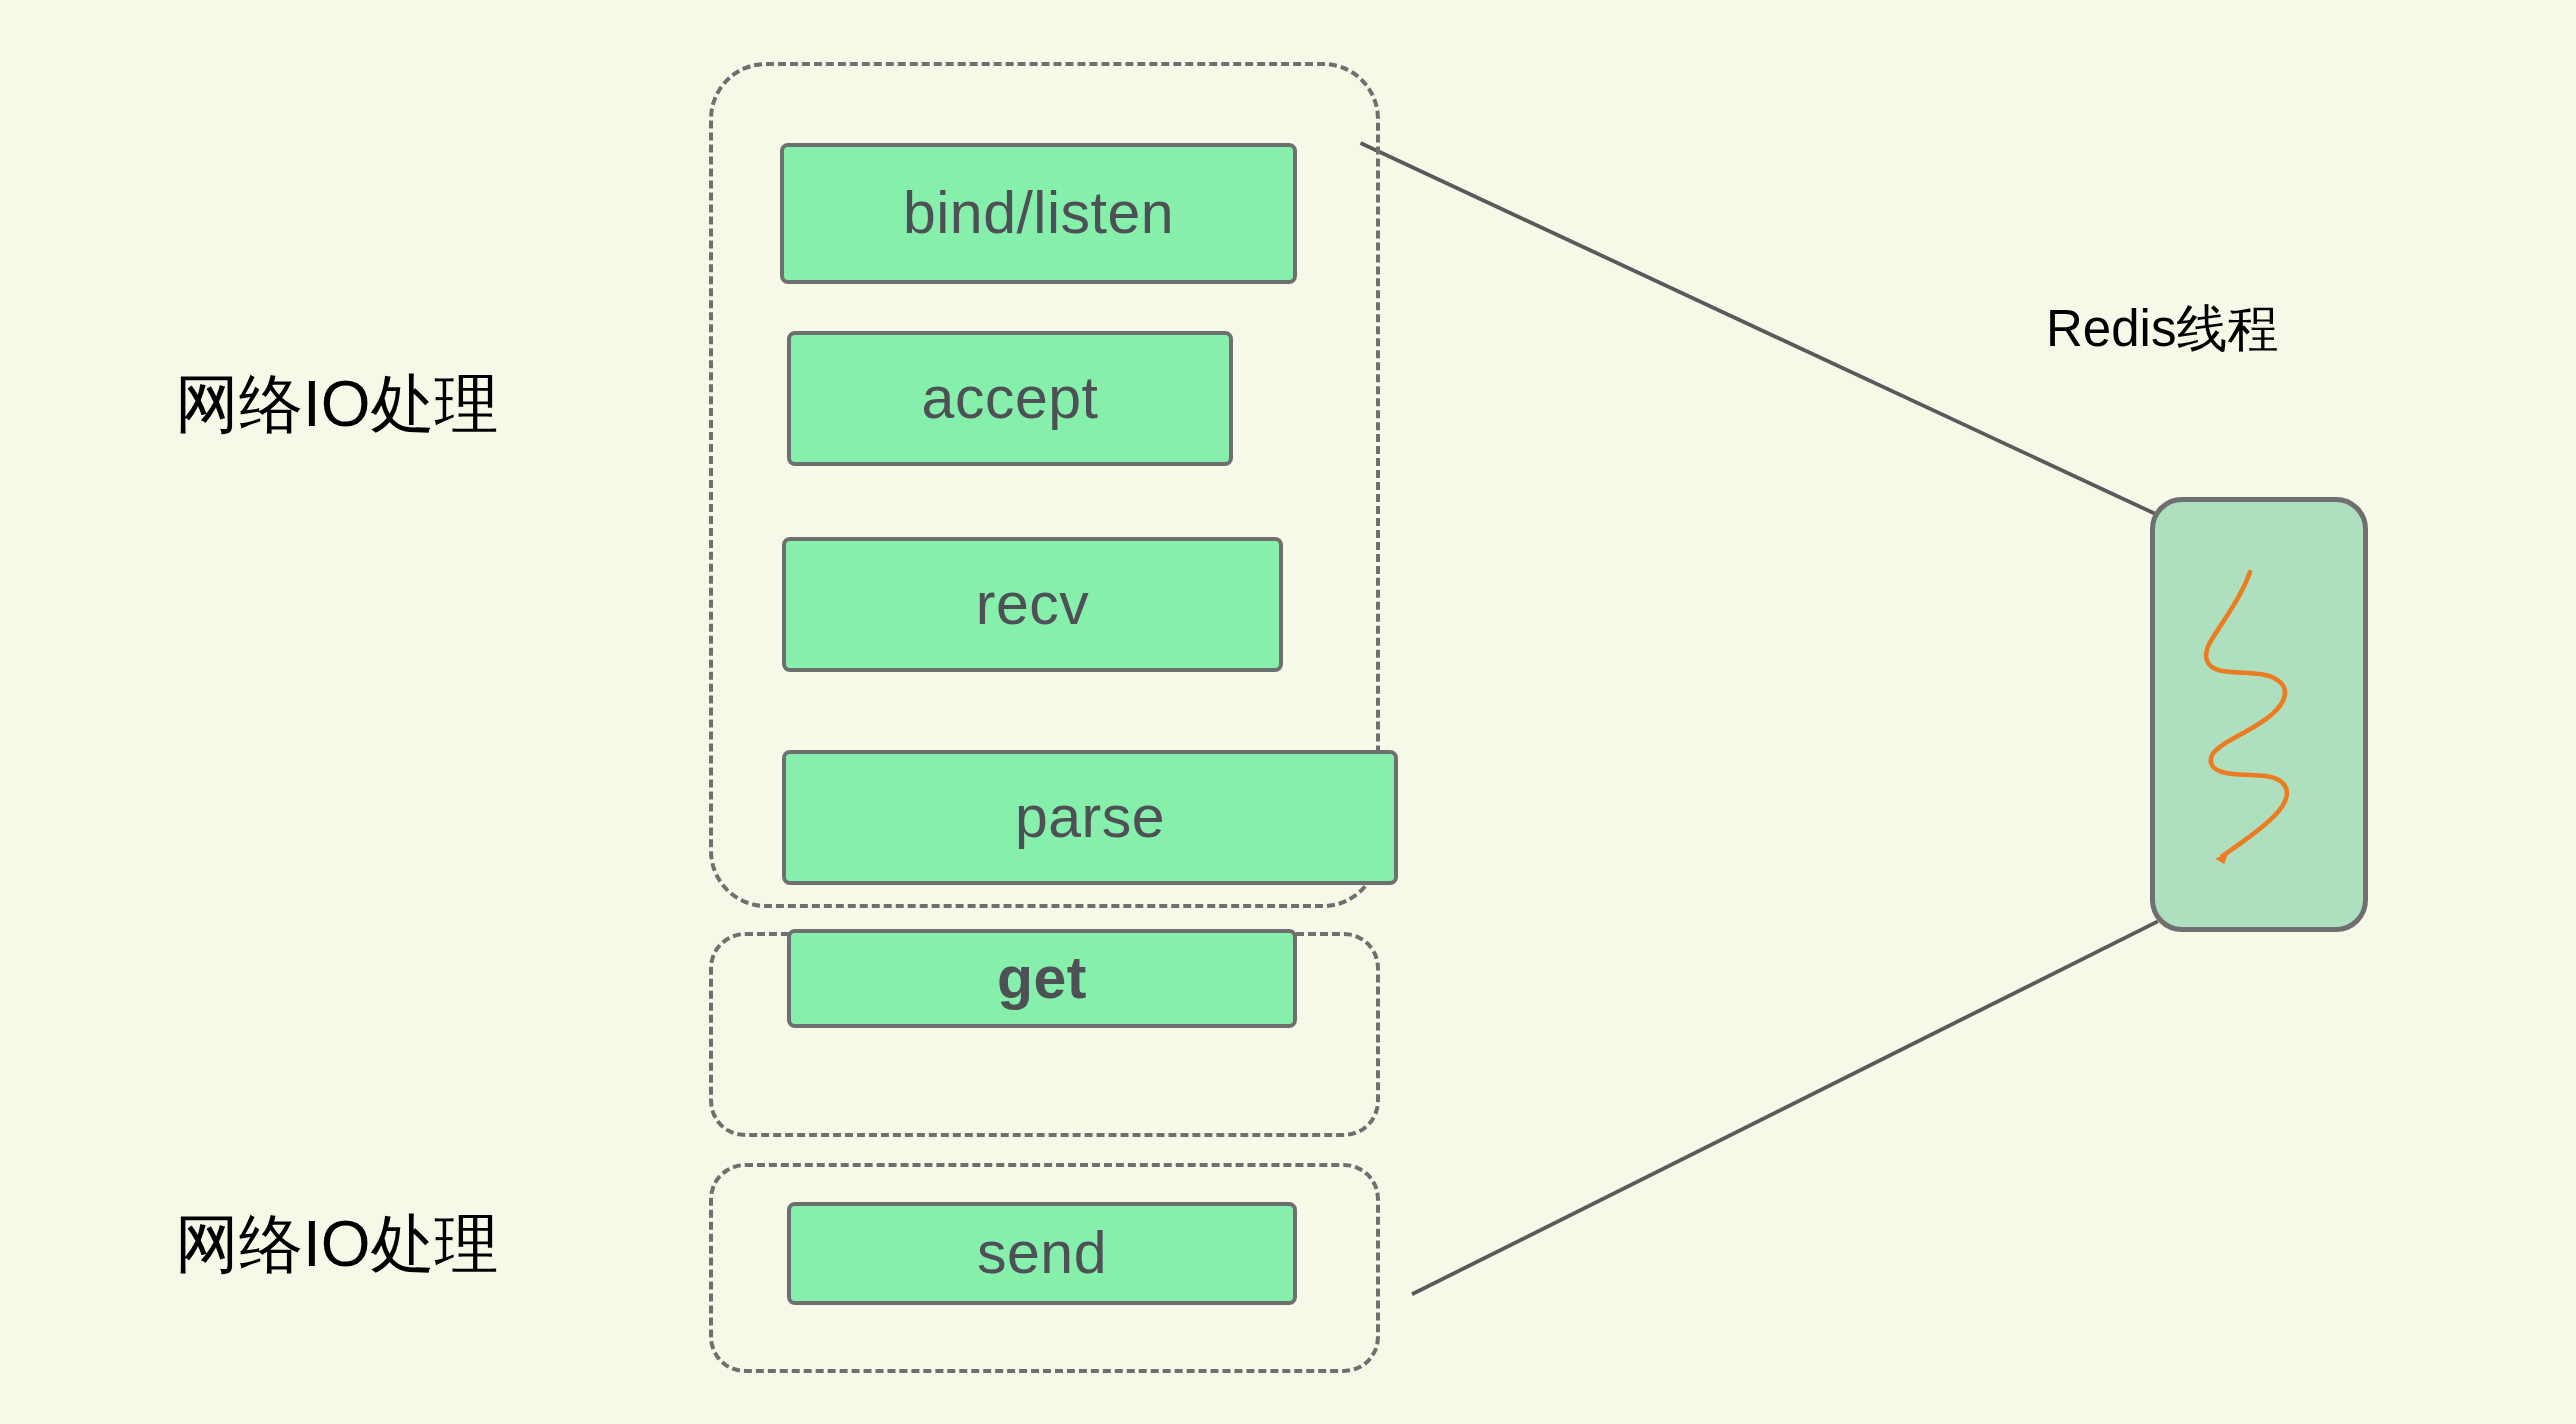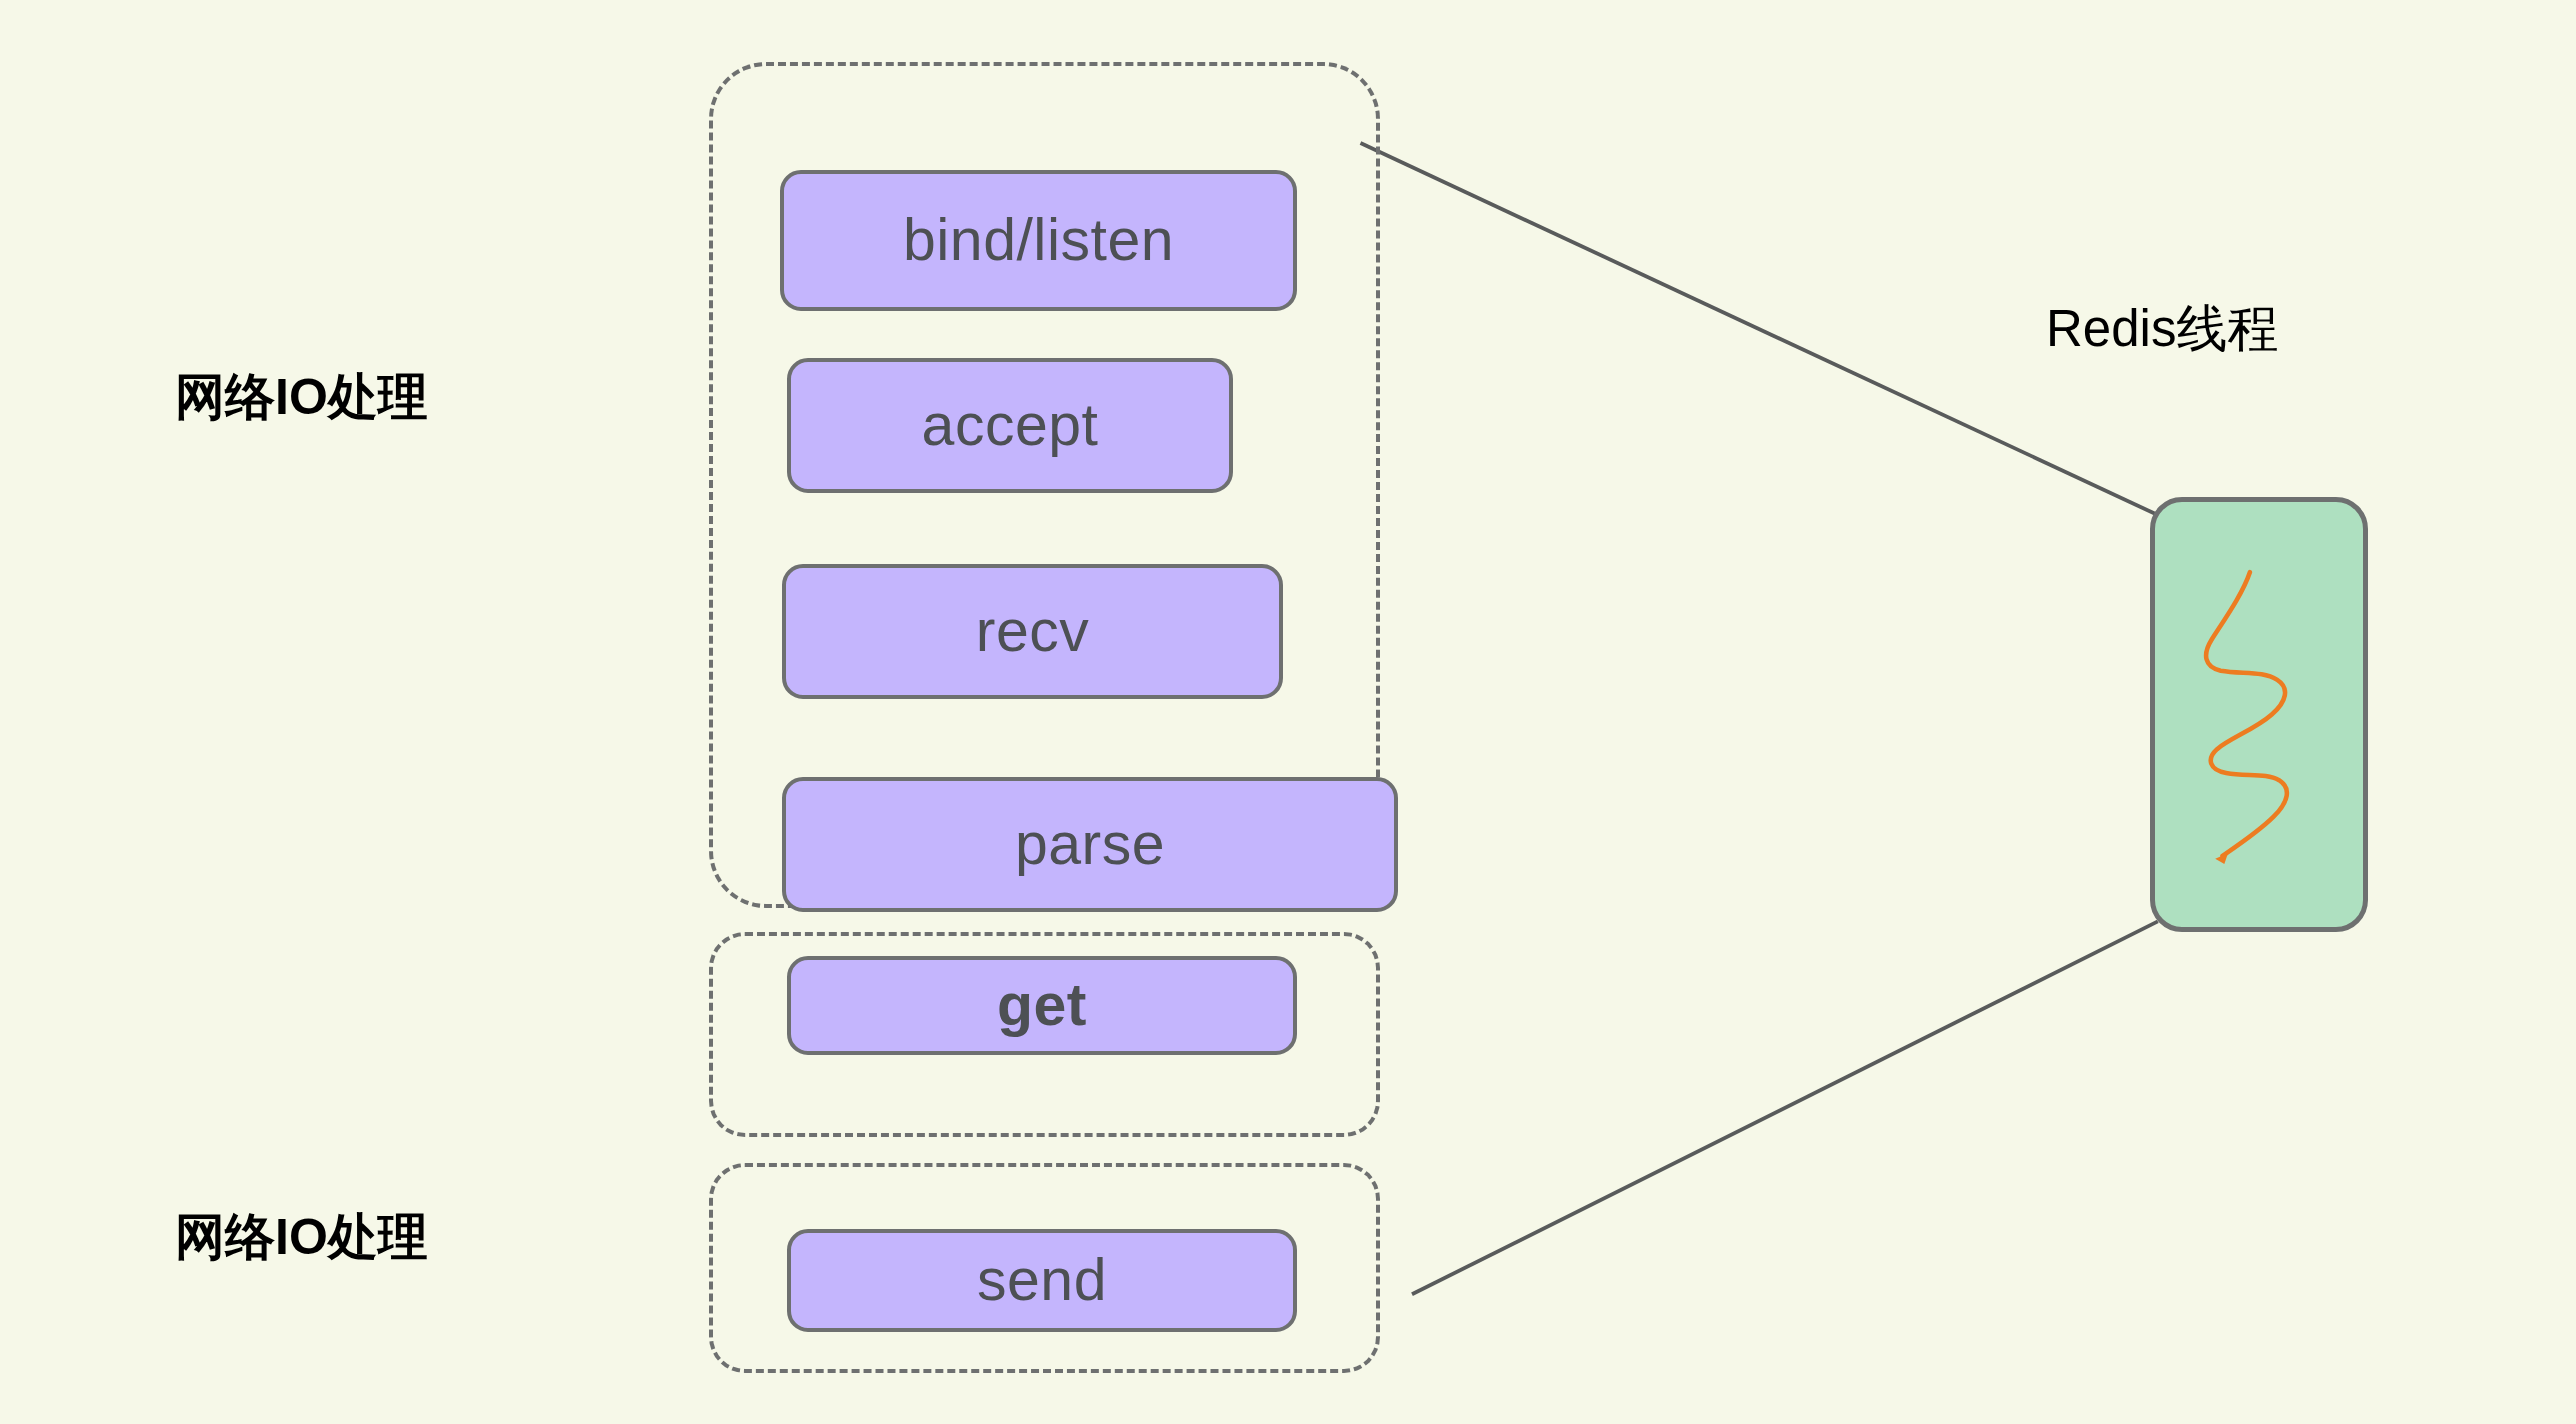--- a/index.html
+++ b/index.html
@@ -23,33 +23,32 @@
     box-sizing: border-box;
     background: transparent;
   }
   #group-network-io-top  { left: 709px;  top: 62px;   width: 671px; height: 846px; }
   #group-kv-readwrite    { left: 709px;  top: 932px;  width: 671px; height: 205px; border-radius: 36px; }
   #group-network-io-bot  { left: 709px;  top: 1163px; width: 671px; height: 210px; border-radius: 36px; }
 
   
   .op-box {
     position: absolute;
-    background: #c4b5fd;
+    background: #86efac;
     border: 4.8px solid #6e7070;
-    border-radius: 21px;
+    border-radius: 8px;
     box-sizing: border-box;
     display: flex;
     align-items: center;
     justify-content: center;
     color: #4d5054;
     font-size: 59px;
     font-weight: 400;
     letter-spacing: 0.5px;
     line-height: 1;
-    margin-top: 27px;
   }
   #op-bind-listen { left: 780px; top: 143px;  width: 517px; height: 141px; }
   #op-accept      { left: 787px; top: 331px;  width: 446px; height: 135px; }
   #op-recv        { left: 782px; top: 537px;  width: 501px; height: 135px; }
   #op-parse       { left: 782px; top: 750px;  width: 616px; height: 135px; }
   #op-get         { left: 787px; top: 929px; width: 510px; height: 99px; font-weight: bold; }
   #op-send        { left: 787px; top: 1202px; width: 510px; height: 103px; }
 
   
   #thread-box {
@@ -67,22 +66,22 @@
     position: absolute;
     left: 0; top: 0;
     width: 100%; height: 100%;
     pointer-events: none;
   }
 
   
   .stage-label {
     position: absolute;
     color: #000000;
-    font-size: 50px;
-    font-weight: 700;
+    font-size: 64px;
+    font-weight: 400;
     white-space: nowrap;
     line-height: 1;
   }
   #label-network-io-top { left: 175px; top: 372px; }
   #label-kv-readwrite   { left: 127px; top: 983px; }
   #label-network-io-bot { left: 175px; top: 1212px; }
 
   
   #thread-title {
     position: absolute;

